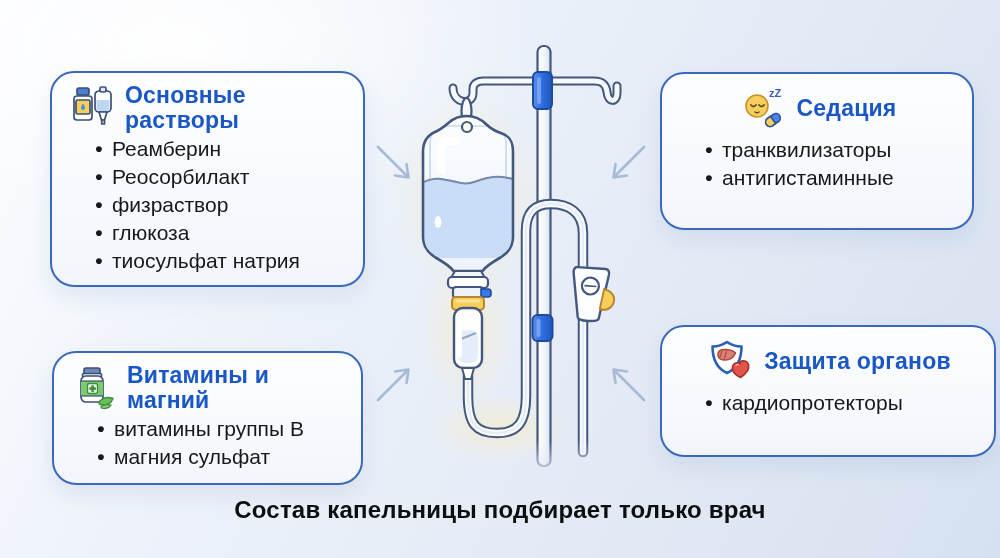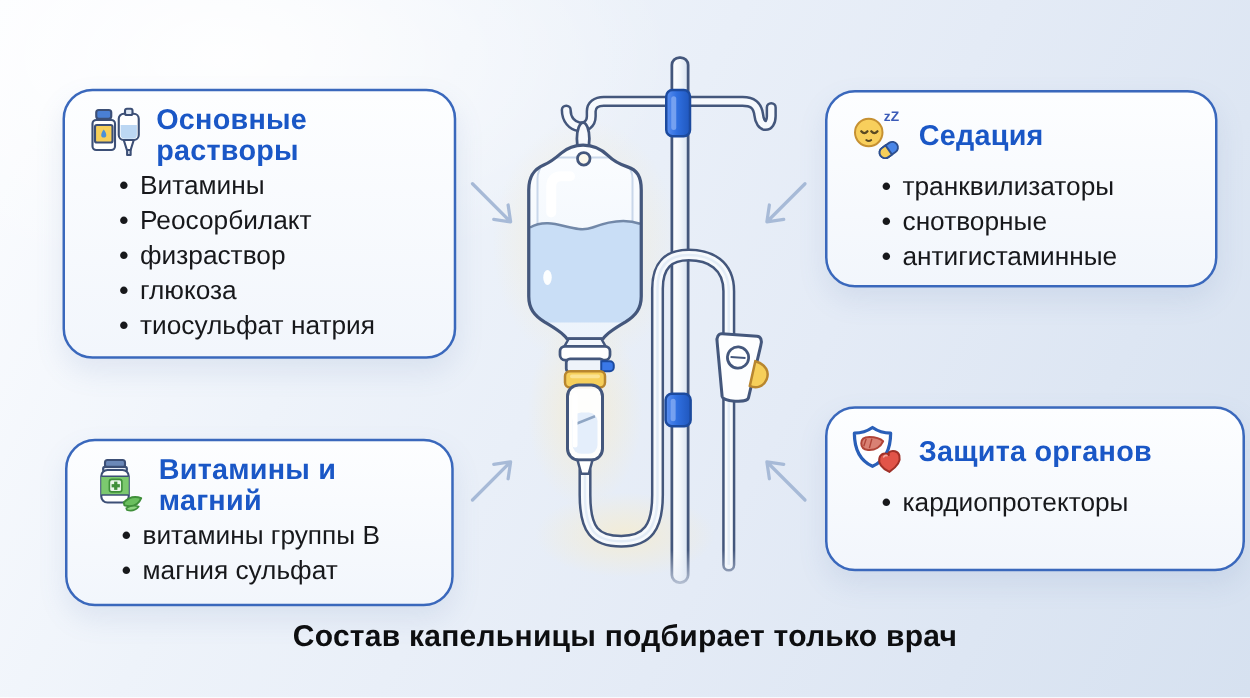--- a/index.html
+++ b/index.html
@@ -18,21 +18,21 @@
     position:absolute;z-index:2;box-sizing:border-box;
     background:linear-gradient(180deg,#fdfeff 0%,#f2f6fc 100%);
     border:2px solid #3a68bc;border-radius:24px;
     box-shadow:0 10px 22px rgba(96,125,180,.13);
     padding:12px 14px 10px 14px;
   }
   .card-tl{left:50px;top:71px;width:315px;height:216px;}
   .card-tr{left:660px;top:72px;width:314px;height:158px;}
   .card-bl{left:52px;top:324px;width:311px;height:134px;margin-top:27px;}
   .card-br{left:660px;top:325px;width:336px;height:132px;}
-  .card header{display:flex;align-items:center;gap:9px;margin:0 0 2px 4px;height:46px;}
+  .card header{display:flex;align-items:center;gap:9px;margin:0 0 2px 4px;height:46px;justify-content:center;}
   .card .icon{flex:0 0 auto;width:46px;height:46px;display:flex;align-items:center;justify-content:center;}
   .card h2{
     margin:0;font-size:23px;font-weight:700;color:#1a57c6;letter-spacing:.2px;line-height:1.1;
   }
   .card ul{list-style:none;margin:4px 0 0 0;padding:0 0 0 20px;}
   .card li{
     font-size:21px;line-height:28px;color:#17181b;white-space:nowrap;
   }
   .card li::before{
     content:"\2022";display:inline-block;width:26px;text-align:center;
@@ -169,21 +169,21 @@
             <rect x="4" y="11" width="18" height="24" rx="3" fill="#ffffff"></rect>
             <rect x="7" y="3" width="12" height="7" rx="2" fill="#4a7fd4"></rect>
             <rect x="6" y="15" width="14" height="14" rx="1.5" fill="#f6cf5a"></rect>
             <path d="M 13 18.5 C 10.3 22 10.3 25 13 25 C 15.7 25 15.7 22 13 18.5 Z" fill="#4a90d9" stroke="none"></path>
           </g>
         </svg>
       </span>
       <h2>Основные растворы</h2>
     </header>
     <ul>
-      <li>Витамины</li>
+      <li>Реамберин</li>
       <li>Реосорбилакт</li>
       <li>физраствор</li>
       <li>глюкоза</li>
       <li>тиосульфат натрия</li>
     </ul>
   </section>
 
   <section class="card card-tr">
     <header>
       <span class="icon">
@@ -195,21 +195,20 @@
           <g transform="rotate(-35 31 34)">
             <rect x="23" y="29.5" width="16" height="9" rx="4.5" fill="#4a86e8" stroke="#2d4f8f" stroke-width="1.5"></rect>
             <path d="M 31 29.5 L 27.5 29.5 A 4.5 4.5 0 0 0 23 34 A 4.5 4.5 0 0 0 27.5 38.5 L 31 38.5 Z" fill="#f6cf5a" stroke="#2d4f8f" stroke-width="1.5"></path>
           </g>
         </svg>
       </span>
       <h2>Седация</h2>
     </header>
     <ul>
       <li>транквилизаторы</li>
-      <li>снотворные</li>
       <li>антигистаминные</li>
     </ul>
   </section>
 
   <section class="card card-bl">
     <header>
       <span class="icon">
         <svg width="46" height="46" viewBox="0 0 46 46">
           <g stroke="#3c4f76" stroke-width="1.7" stroke-linejoin="round">
             <rect x="12" y="3" width="16" height="6" rx="2" fill="#6b88b8"></rect>

